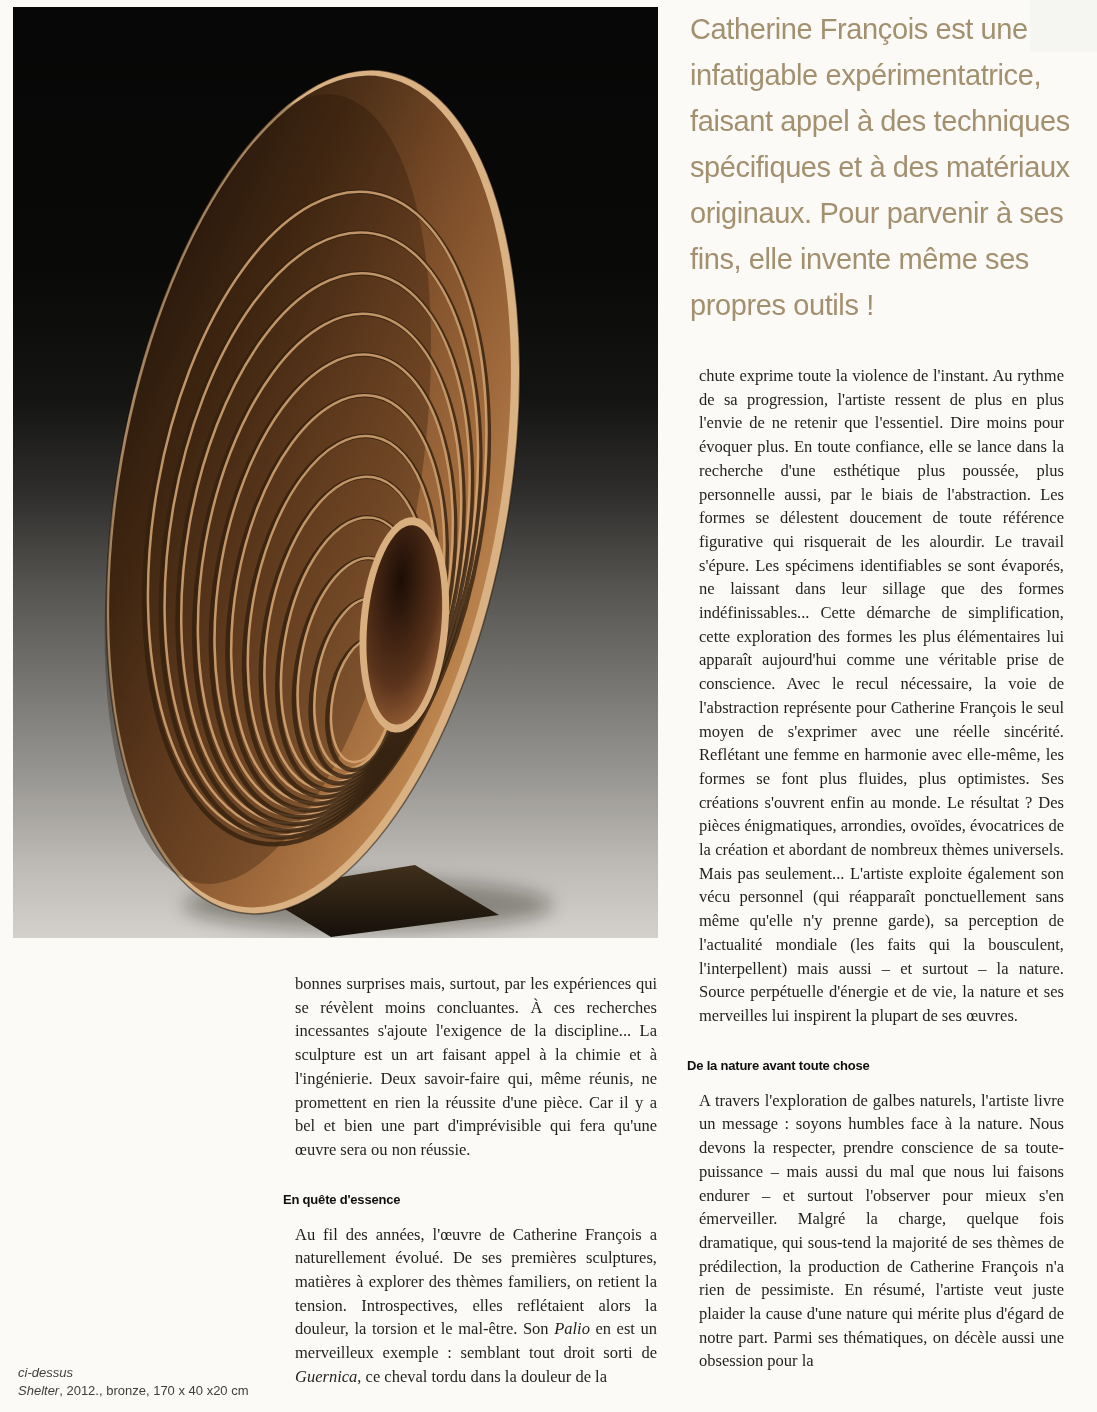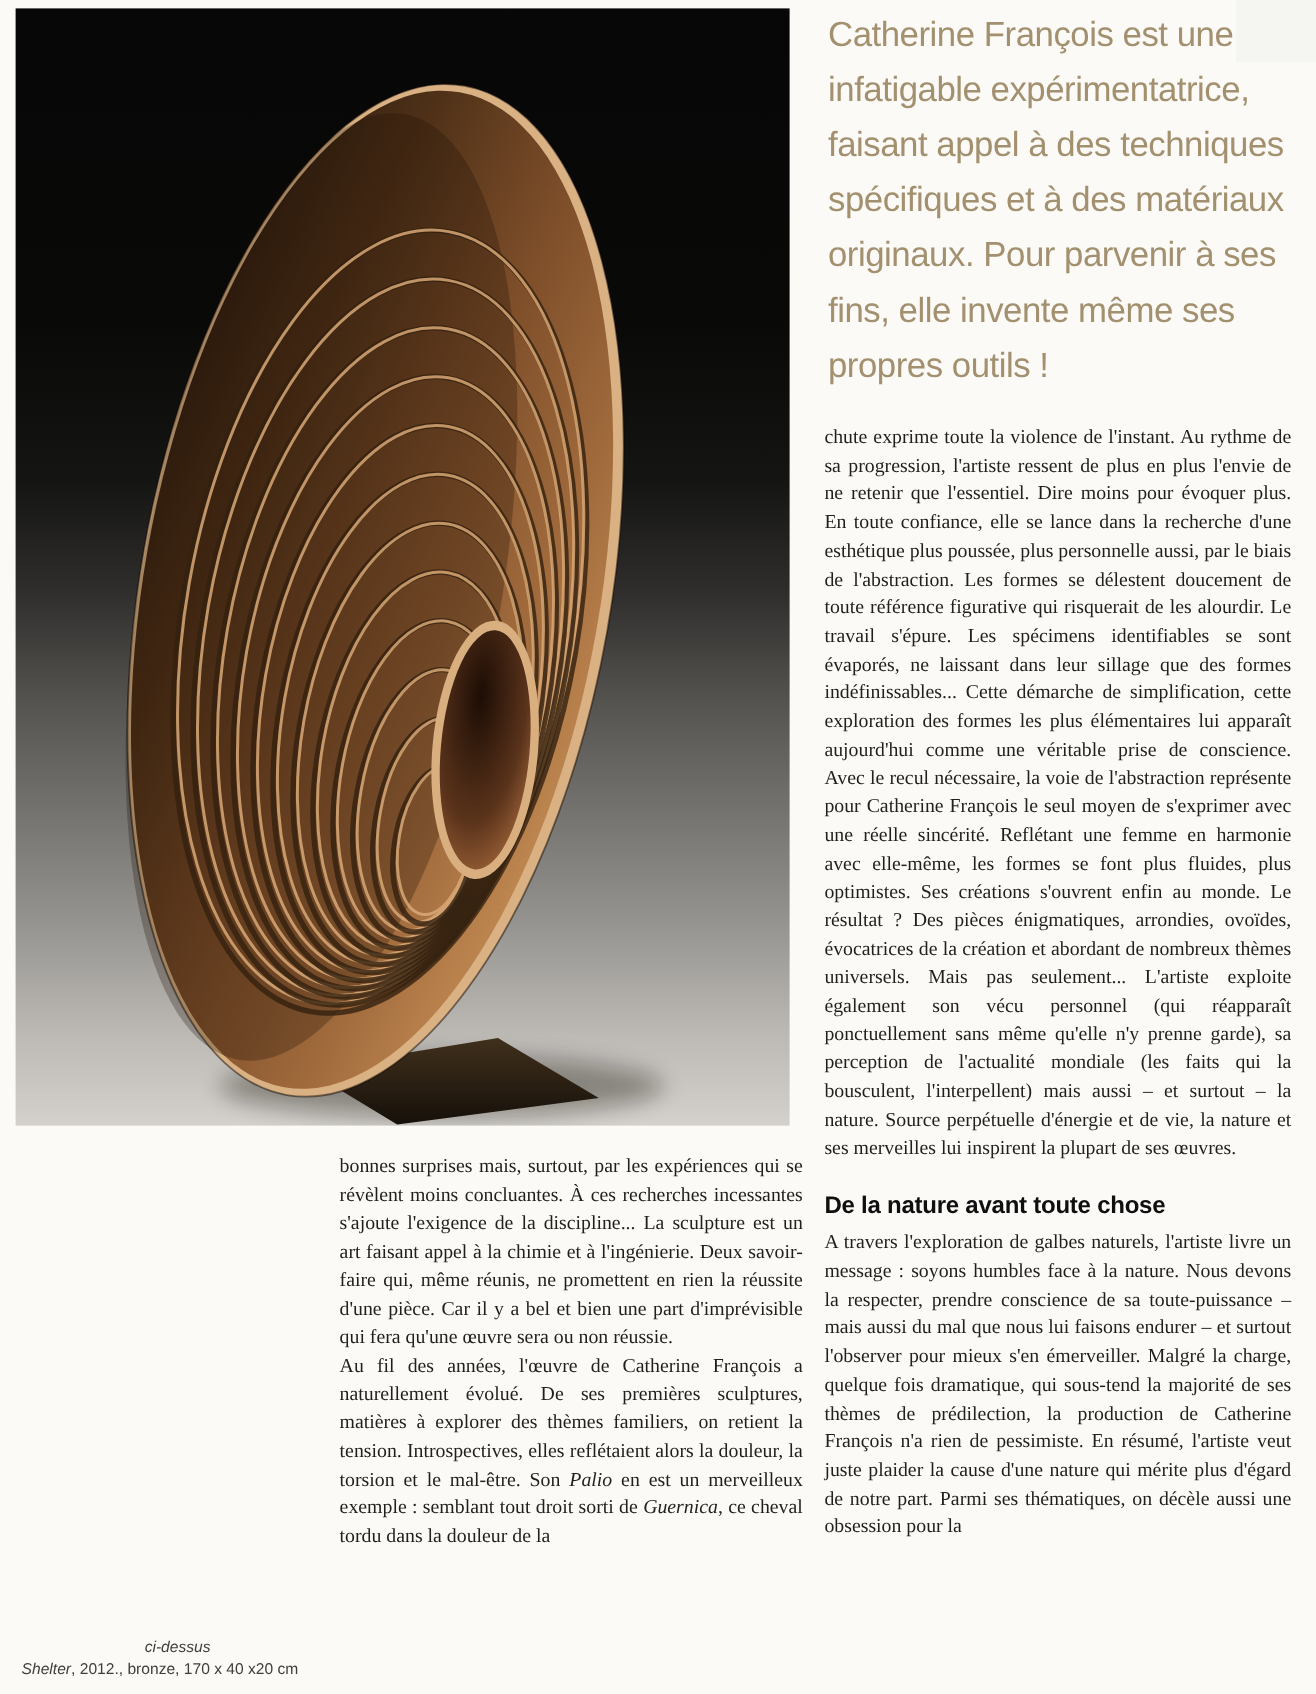--- a/index.html
+++ b/index.html
@@ -23,32 +23,32 @@
     position:absolute;left:690px;top:6px;width:382px;
     font-family:"Liberation Sans", sans-serif;
     font-size:29px;line-height:46px;letter-spacing:-0.4px;
     color:#a3906f;font-weight:400;
   }
   
   .col{position:absolute;}
   .col-middle{left:283px;top:960px;width:386px;}
   .col-right{left:687px;top:352px;width:389px;}
   .body{
-    margin:0;
+    margin:12px;
     font-size:16.5px;line-height:23.7px;
     text-align:justify;
     color:#211f1c;
   }
   .heading{
     margin:26px 0 6px 0;
     font-family:"Liberation Sans", sans-serif;
-    font-weight:bold;font-size:20px;line-height:23px;
+    font-weight:bold;font-size:13px;line-height:23px;
     letter-spacing:-0.2px;color:#0f0f0f;
   }
-  .i{font-style:italic;text-align:center;}
+  .i{font-style:italic;}
   
   .caption{
     position:absolute;left:18px;top:1364px;width:260px;margin:0;
     font-family:"Liberation Sans", sans-serif;
     font-size:13px;line-height:17.5px;color:#3f3e3c;
   }
   
   .corner-artifact{
     position:absolute;right:0;top:0;width:67px;height:52px;
     background:#f2f1ef;opacity:.6;
@@ -131,20 +131,21 @@
 
         <ellipse cx="0" cy="0" rx="196" ry="427" fill="none" stroke="rgba(15,8,3,0.5)" stroke-width="1.5"></ellipse>
       </g>
     </svg>
   </figure>
 
   <div class="pullquote">Catherine François est une infatigable expérimentatrice, faisant appel à des techniques spécifiques et à des matériaux originaux. Pour parvenir à ses fins, elle invente même ses propres outils !</div>
 
   <section class="col col-middle">
     <p class="body">bonnes surprises mais, surtout, par les expériences qui se révèlent moins concluantes. À ces recherches incessantes s'ajoute l'exigence de la discipline... La sculpture est un art faisant appel à la chimie et à l'ingénierie. Deux savoir-faire qui, même réunis, ne promettent en rien la réussite d'une pièce. Car il y a bel et bien une part d'imprévisible qui fera qu'une œuvre sera ou non réussie.</p>
+    <h2 class="heading">En quête d'essence</h2>
     <p class="body"><span>Au fil des années, l'œuvre de Catherine François a naturellement évolué. De ses premières sculptures, matières à explorer des thèmes familiers, on retient la tension. Introspectives, elles reflétaient alors la douleur, la torsion et le mal-être. Son </span><span class="i">Palio</span><span> en est un merveilleux exemple : semblant tout droit sorti de </span><span class="i">Guernica</span><span>, ce cheval tordu dans la douleur de la</span></p>
   </section>
 
   <section class="col col-right">
     <p class="body">chute exprime toute la violence de l'instant. Au rythme de sa progression, l'artiste ressent de plus en plus l'envie de ne retenir que l'essentiel. Dire moins pour évoquer plus. En toute confiance, elle se lance dans la recherche d'une esthétique plus poussée, plus personnelle aussi, par le biais de l'abstraction. Les formes se délestent doucement de toute référence figurative qui risquerait de les alourdir. Le travail s'épure. Les spécimens identifiables se sont évaporés, ne laissant dans leur sillage que des formes indéfinissables... Cette démarche de simplification, cette exploration des formes les plus élémentaires lui apparaît aujourd'hui comme une véritable prise de conscience. Avec le recul nécessaire, la voie de l'abstraction représente pour Catherine François le seul moyen de s'exprimer avec une réelle sincérité. Reflétant une femme en harmonie avec elle-même, les formes se font plus fluides, plus optimistes. Ses créations s'ouvrent enfin au monde. Le résultat ? Des pièces énigmatiques, arrondies, ovoïdes, évocatrices de la création et abordant de nombreux thèmes universels. Mais pas seulement... L'artiste exploite également son vécu personnel (qui réapparaît ponctuellement sans même qu'elle n'y prenne garde), sa perception de l'actualité mondiale (les faits qui la bousculent, l'interpellent) mais aussi – et surtout – la nature. Source perpétuelle d'énergie et de vie, la nature et ses merveilles lui inspirent la plupart de ses œuvres.</p>
     <h2 class="heading">De la nature avant toute chose</h2>
     <p class="body">A travers l'exploration de galbes naturels, l'artiste livre un message : soyons humbles face à la nature. Nous devons la respecter, prendre conscience de sa toute-puissance – mais aussi du mal que nous lui faisons endurer – et surtout l'observer pour mieux s'en émerveiller. Malgré la charge, quelque fois dramatique, qui sous-tend la majorité de ses thèmes de prédilection, la production de Catherine François n'a rien de pessimiste. En résumé, l'artiste veut juste plaider la cause d'une nature qui mérite plus d'égard de notre part. Parmi ses thématiques, on décèle aussi une obsession pour la</p>
   </section>
 
   <figcaption class="caption">

